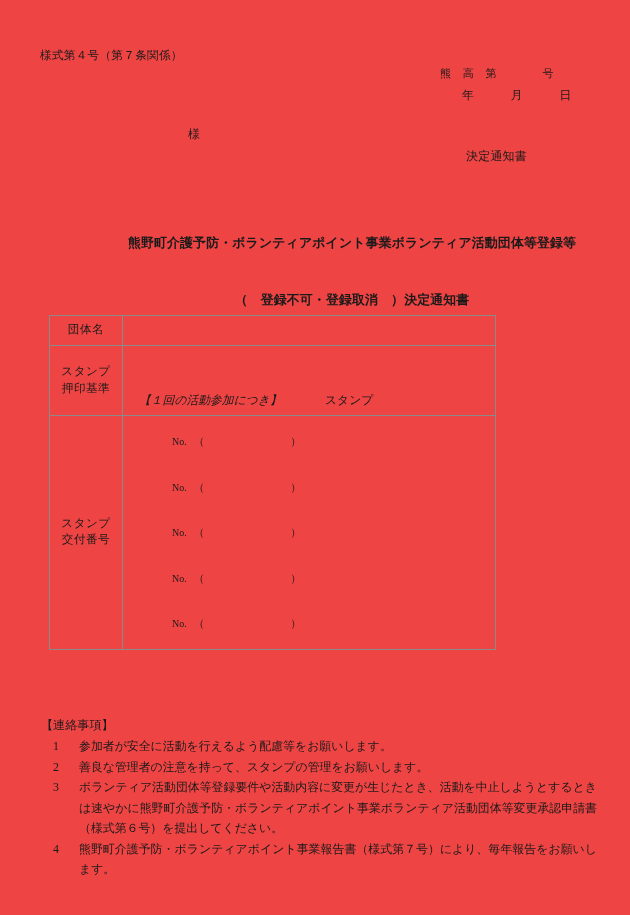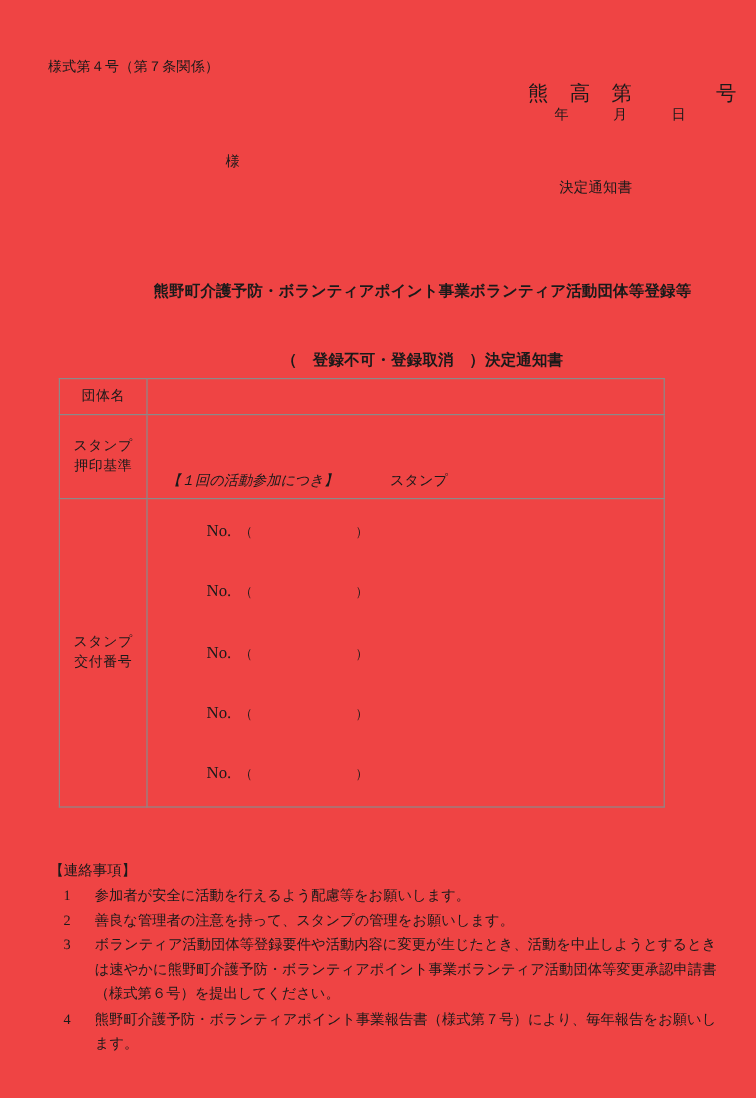--- a/index.html
+++ b/index.html
@@ -27,21 +27,21 @@
   
   #form-number {
     left: 40px;
     top: 48px;
     font-size: 11.6px;
     letter-spacing: 0.3px;
   }
   #doc-number-line {
     left: 440px;
     top: 66px;
-    font-size: 17px;
+    font-size: 11px;
     letter-spacing: 0.4px;
   }
   #doc-date-line {
     left: 462px;
     top: 88px;
     font-size: 11.8px;
     letter-spacing: 0.4px;
   }
   #addressee-suffix {
     left: 188px;
@@ -85,21 +85,21 @@
   }
   #intro-paragraph .lead-space { display: inline-block; width: 60px; }
   #intro-paragraph .gap-s { display: inline-block; width: 22px; }
   #intro-paragraph .gap-m { display: inline-block; width: 28px; }
 
   
   #decision-table {
     position: absolute;
     left: 49px;
     top: 315px;
-    width: 505px;
+    width: 447px;
     border-collapse: collapse;
     table-layout: fixed;
     font-size: 11.8px;
     padding-left: 22px;
   }
   #decision-table td {
     border: 1px solid #8a8a8a;
     padding: 0;
     vertical-align: middle;
   }
@@ -156,21 +156,21 @@
   
   .numbers-inner {
     padding: 3px 0 2px 0;
   }
   .numbers-inner .no-line {
     font-size: 10.6px;
     line-height: 1.43;
     white-space: pre;
   }
   .numbers-inner .no-mark {
-    font-size: 14px;
+    font-size: 10px;
     letter-spacing: 0;
   }
   .numbers-inner .paren-open { padding-left: 7px; }
   .numbers-inner .paren-close { padding-left: 86px; }
 
   
   #notes {
     position: absolute;
     left: 41px;
     top: 716px;

